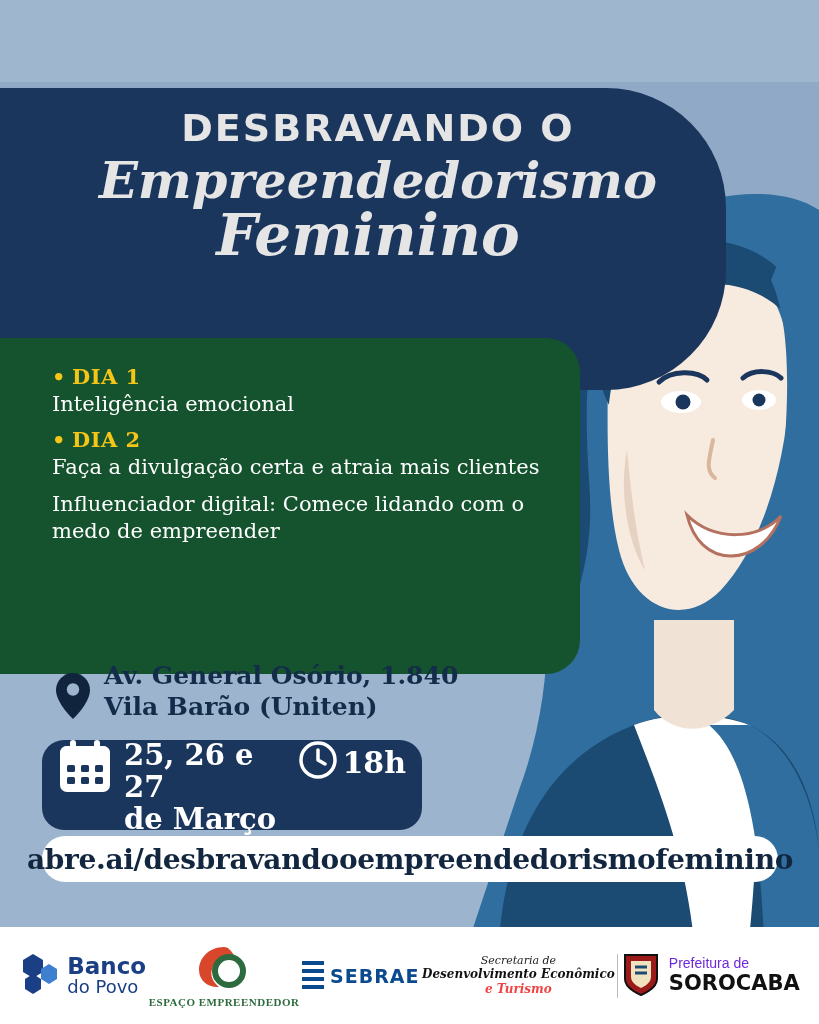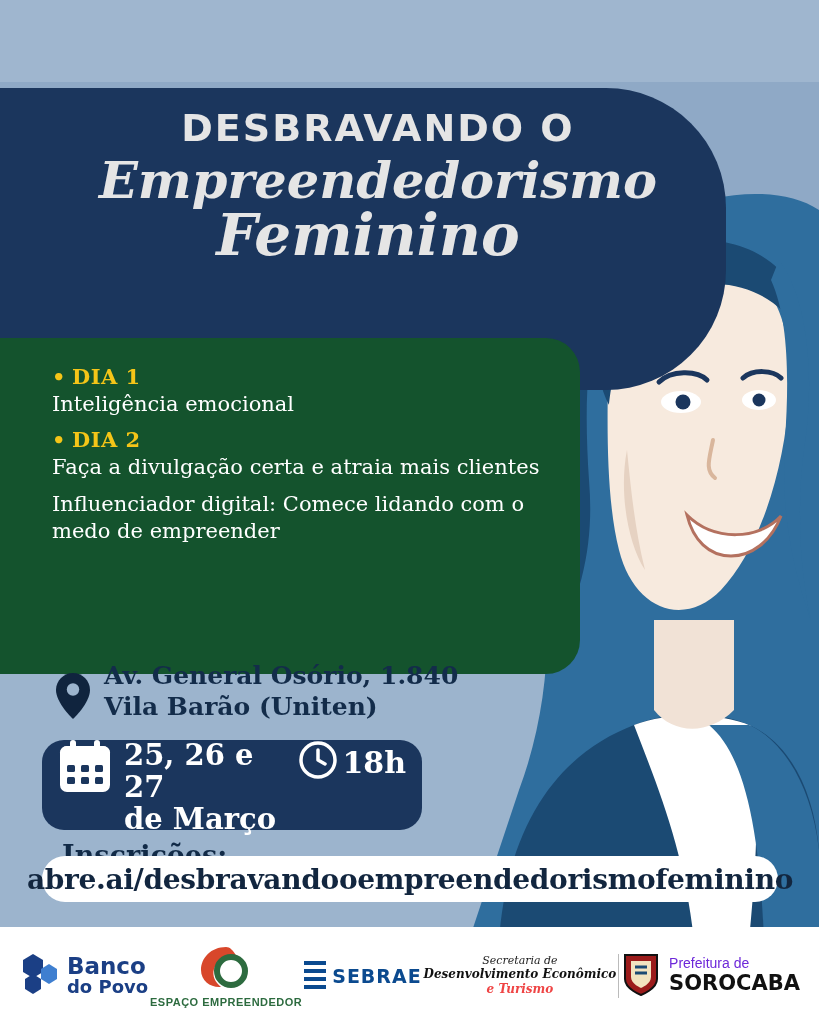--- a/index.html
+++ b/index.html
@@ -140,21 +140,21 @@
 
   
   .insc-label {
     position: absolute; left: 62px; top: 840px;
     font-family: "DejaVu Serif", serif;
     font-size: 27px;
     font-weight: 600;
     color: #112a47;
   }
   .link-pill {
-    position: absolute; left: 42px; top: 856px;
+    position: absolute; left: 42px; top: 836px;
     width: 736px; height: 46px;
     background: #ffffff;
     border-radius: 23px;
     display: flex; align-items: center; justify-content: center;
     color: #12263f;
     font-family: "DejaVu Serif", serif;
     font-weight: 700;
     font-size: 28px;
     letter-spacing: -0.3px;
   }
@@ -176,25 +176,25 @@
     padding: 0 18px;
   }
   .logo { display: flex; align-items: center; }
   .bp-text { margin-left: 6px; line-height: 1; }
   .bp-main {
     color: #1b3f85; font-family: "DejaVu Sans", sans-serif;
     font-weight: 700; font-size: 23px;
   }
   .bp-sub {
     color: #1b3f85; font-family: "DejaVu Sans", sans-serif;
-    font-weight: 700; font-size: 18px; text-align: right;
+    font-weight: 400; font-size: 18px; text-align: right;
   }
   .ee-wrap { text-align: center; }
   .ee-text {
-    color: #2d6b3f; font-family: Liberation Sans, sans-serif;
+    color: #2d6b3f; font-family: Liberation Serif, serif;
     font-weight: 700; font-size: 11px; letter-spacing: .5px; margin-top: 2px;
   }
   .sebrae-text {
     color: #0b4a8f; font-family: "DejaVu Sans", sans-serif;
     font-weight: 700; font-size: 19px; letter-spacing: 1px;
   }
   .sec-wrap { text-align: center; line-height: 1.25; }
   .sec-l1 { font-family: "DejaVu Serif", serif; font-style: italic; font-size: 11px; color: #222; }
   .sec-l2 { font-family: "DejaVu Serif", serif; font-style: italic; font-weight: 700; font-size: 12px; color: #111; }
   .sec-l3 { font-family: "DejaVu Serif", serif; font-style: italic; font-weight: 700; font-size: 12px; color: #ef4444; }

